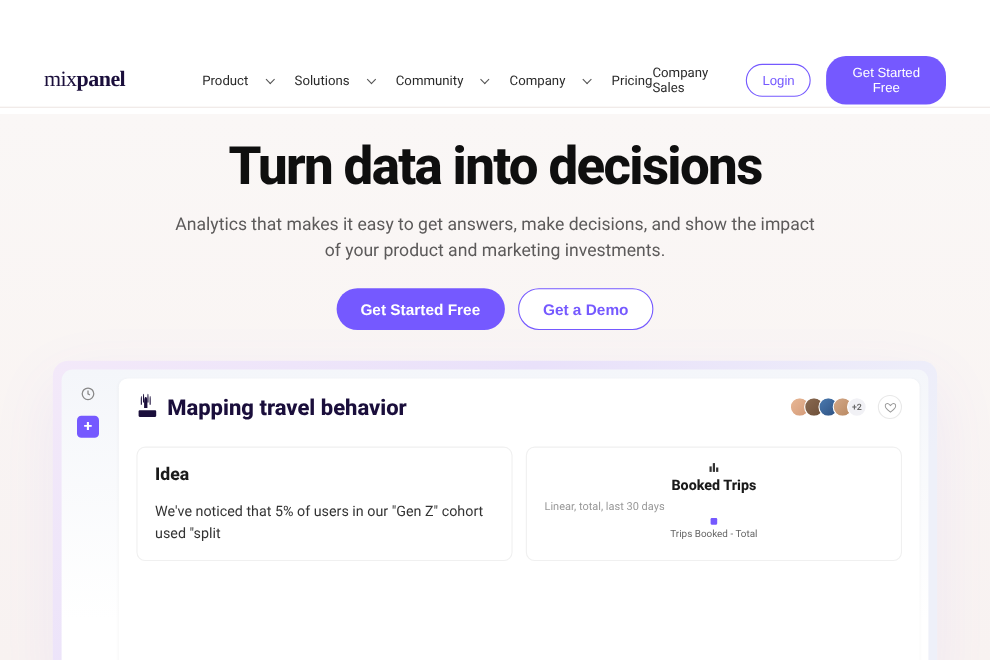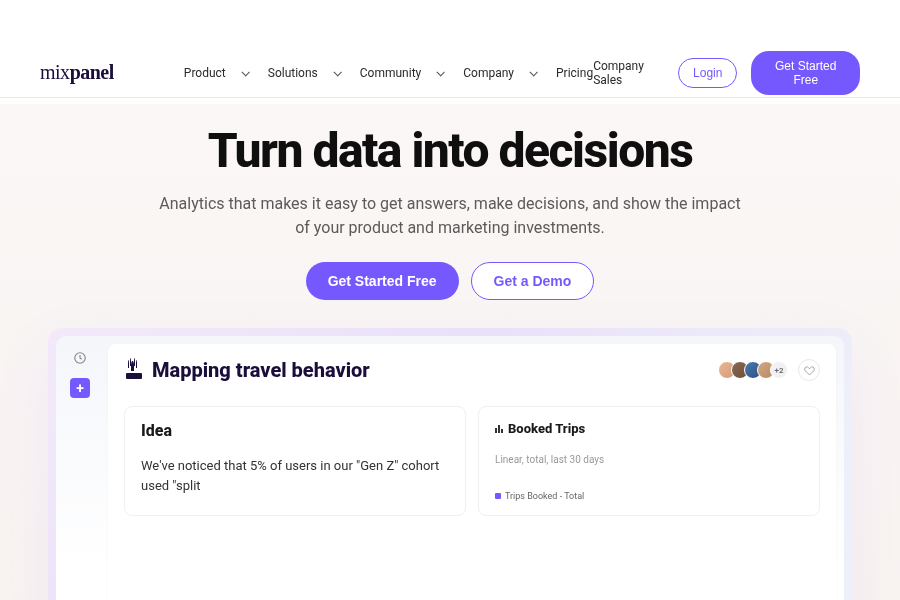--- a/index.html
+++ b/index.html
@@ -256,52 +256,55 @@
       font-weight: 800;
       color: #1a1a1a;
     }
     .card-title-sm {
       font-size: 13px;
       font-weight: 800;
       color: #1a1a1a;
       display: flex;
       align-items: center;
       gap: 5px;
+      flex-direction: column;
     }
     .chart-icon {
       display: inline-flex;
       gap: 1px;
       align-items: flex-end;
     }
     .chart-icon span {
       width: 2px;
       background: #333;
       display: inline-block;
     }
     .chart-icon span:nth-child(1){height:5px;}
     .chart-icon span:nth-child(2){height:8px;}
     .chart-icon span:nth-child(3){height:4px;}
     .card-sub {
       font-size: 10px;
       color: #999;
-      margin-top: 18px;
+      margin-top: 7px;
     }
     .card-body {
       font-size: 13px;
       color: #333;
       margin-top: 16px;
       line-height: 1.5;
     }
     .legend {
       display: flex;
+      justify-content: center;
       align-items: center;
       gap: 4px;
       font-size: 9px;
       color: #666;
-      margin-top: 26px;
+      margin-top: 4px;
+      flex-direction: column;
     }
     .legend-dot {
       width: 6px; height: 6px;
       background: #7559ff;
       border-radius: 1px;
     }
   </style>
 </head>
 <body>
 

